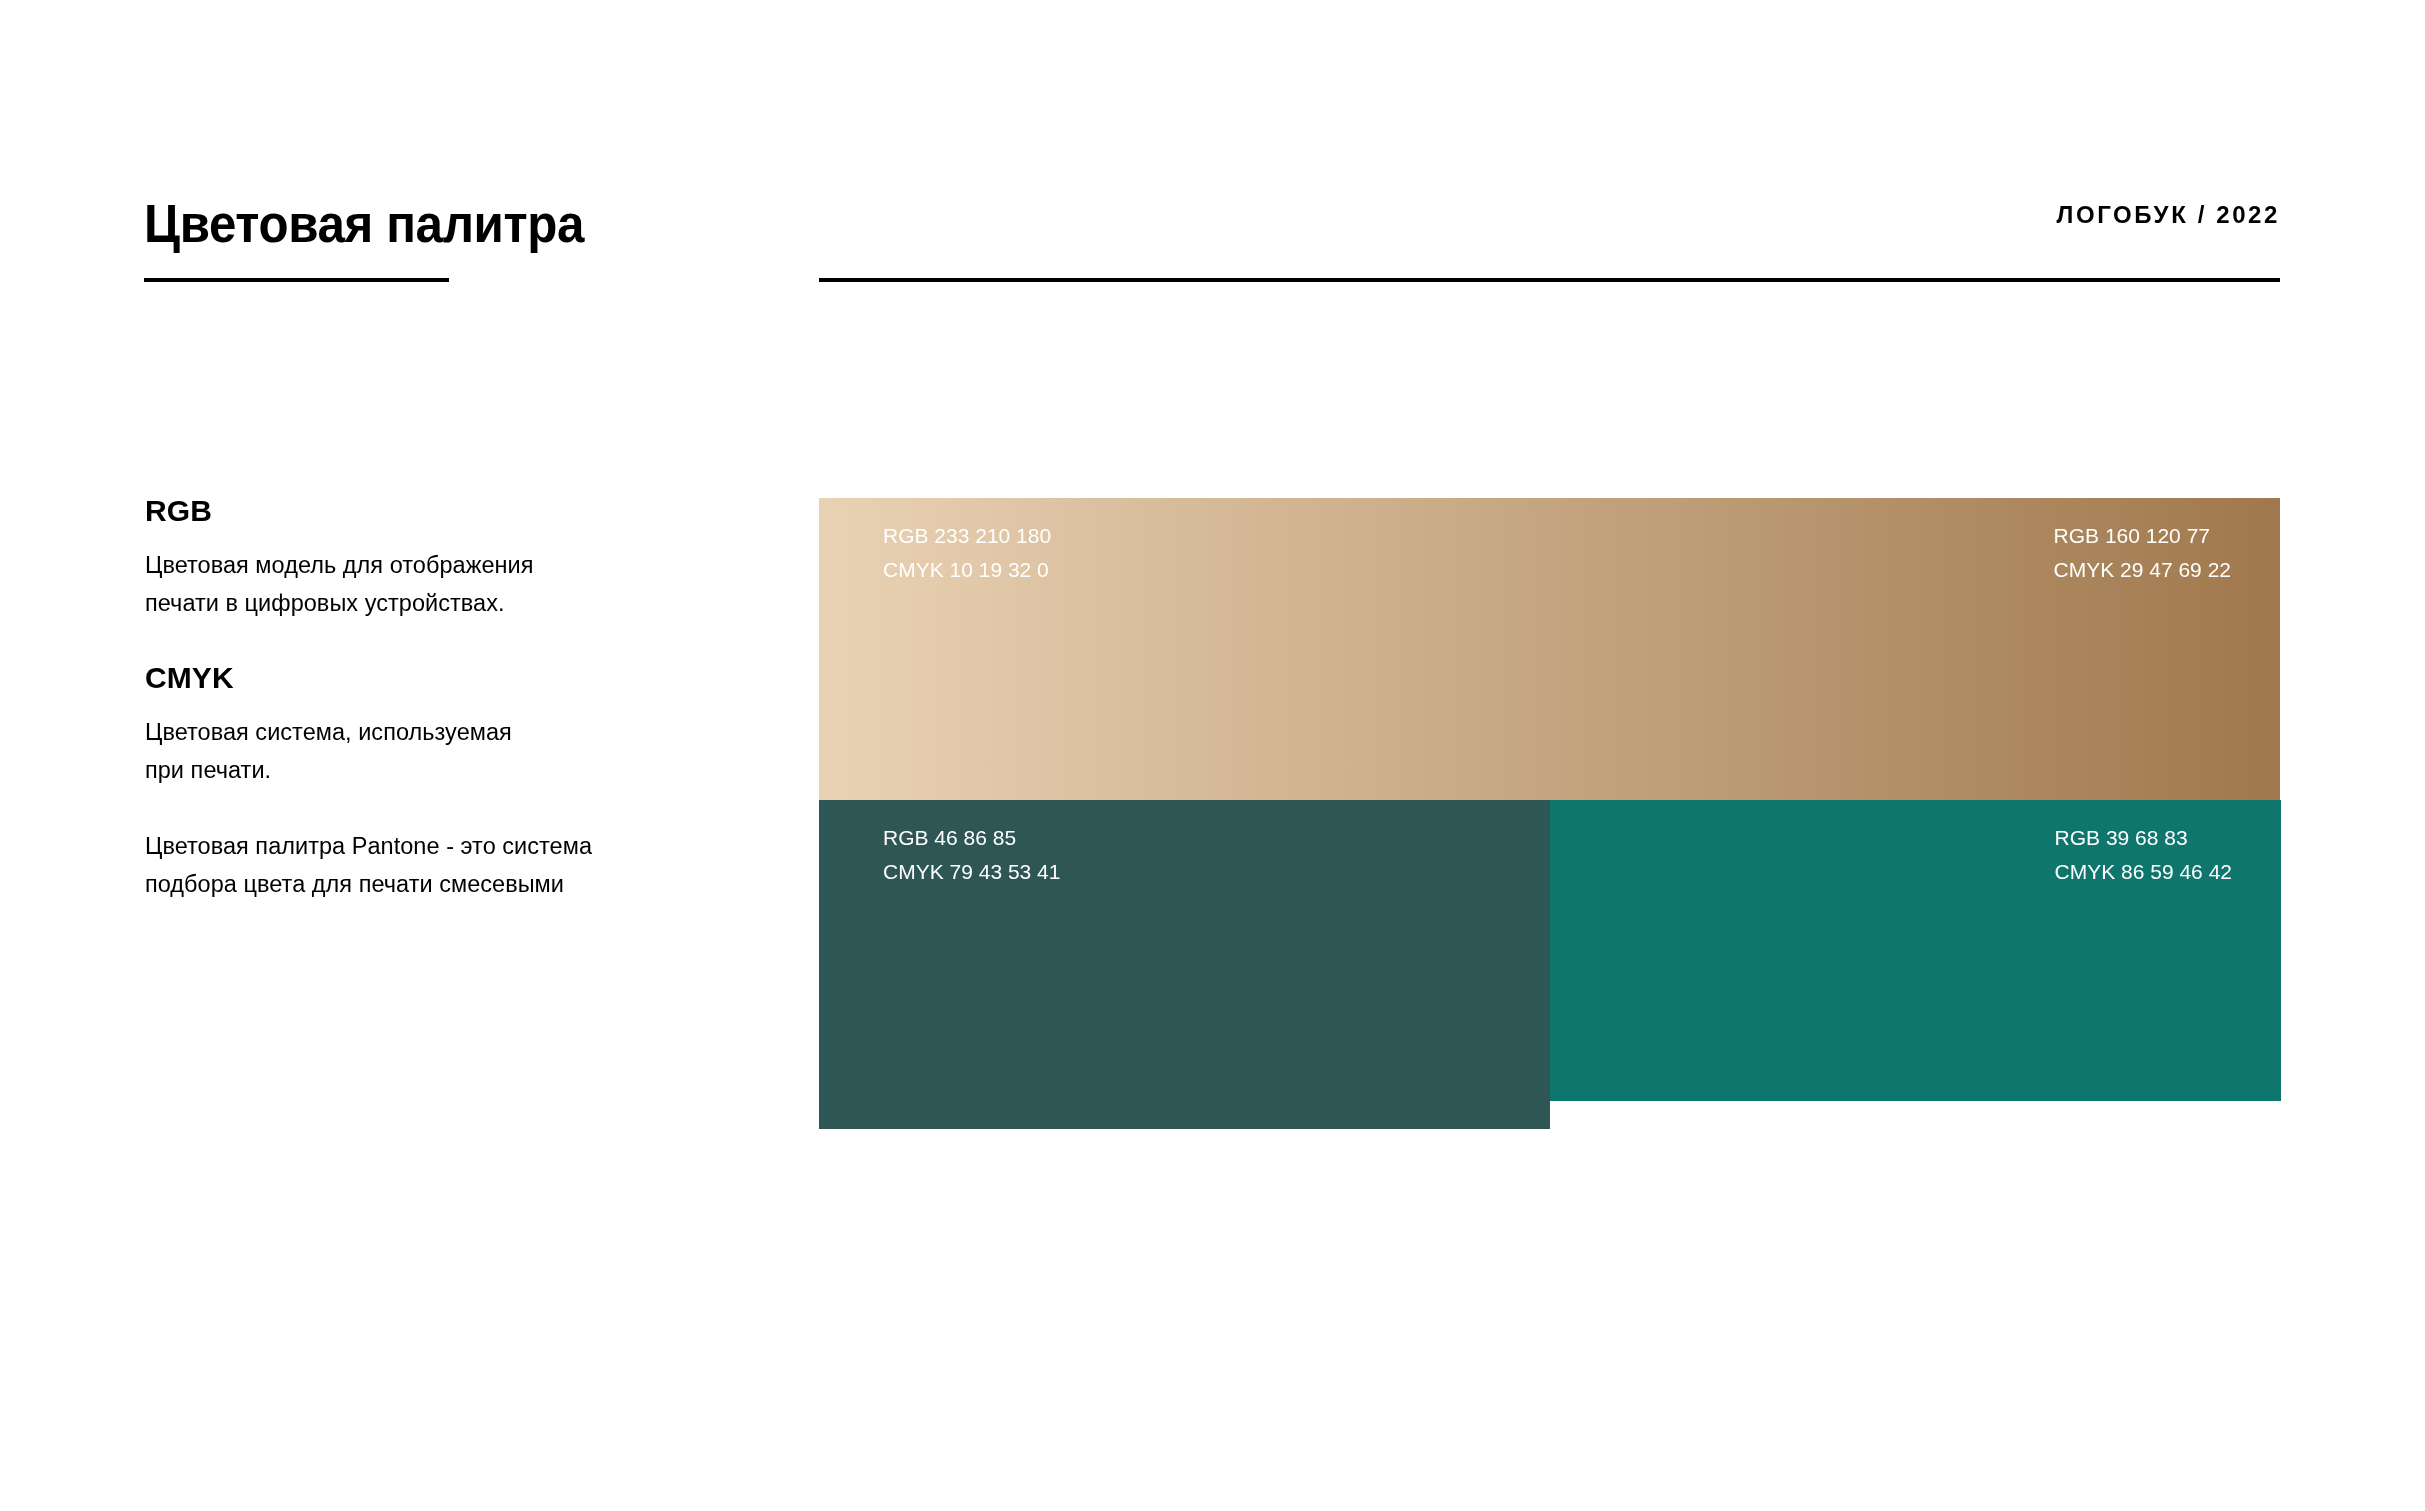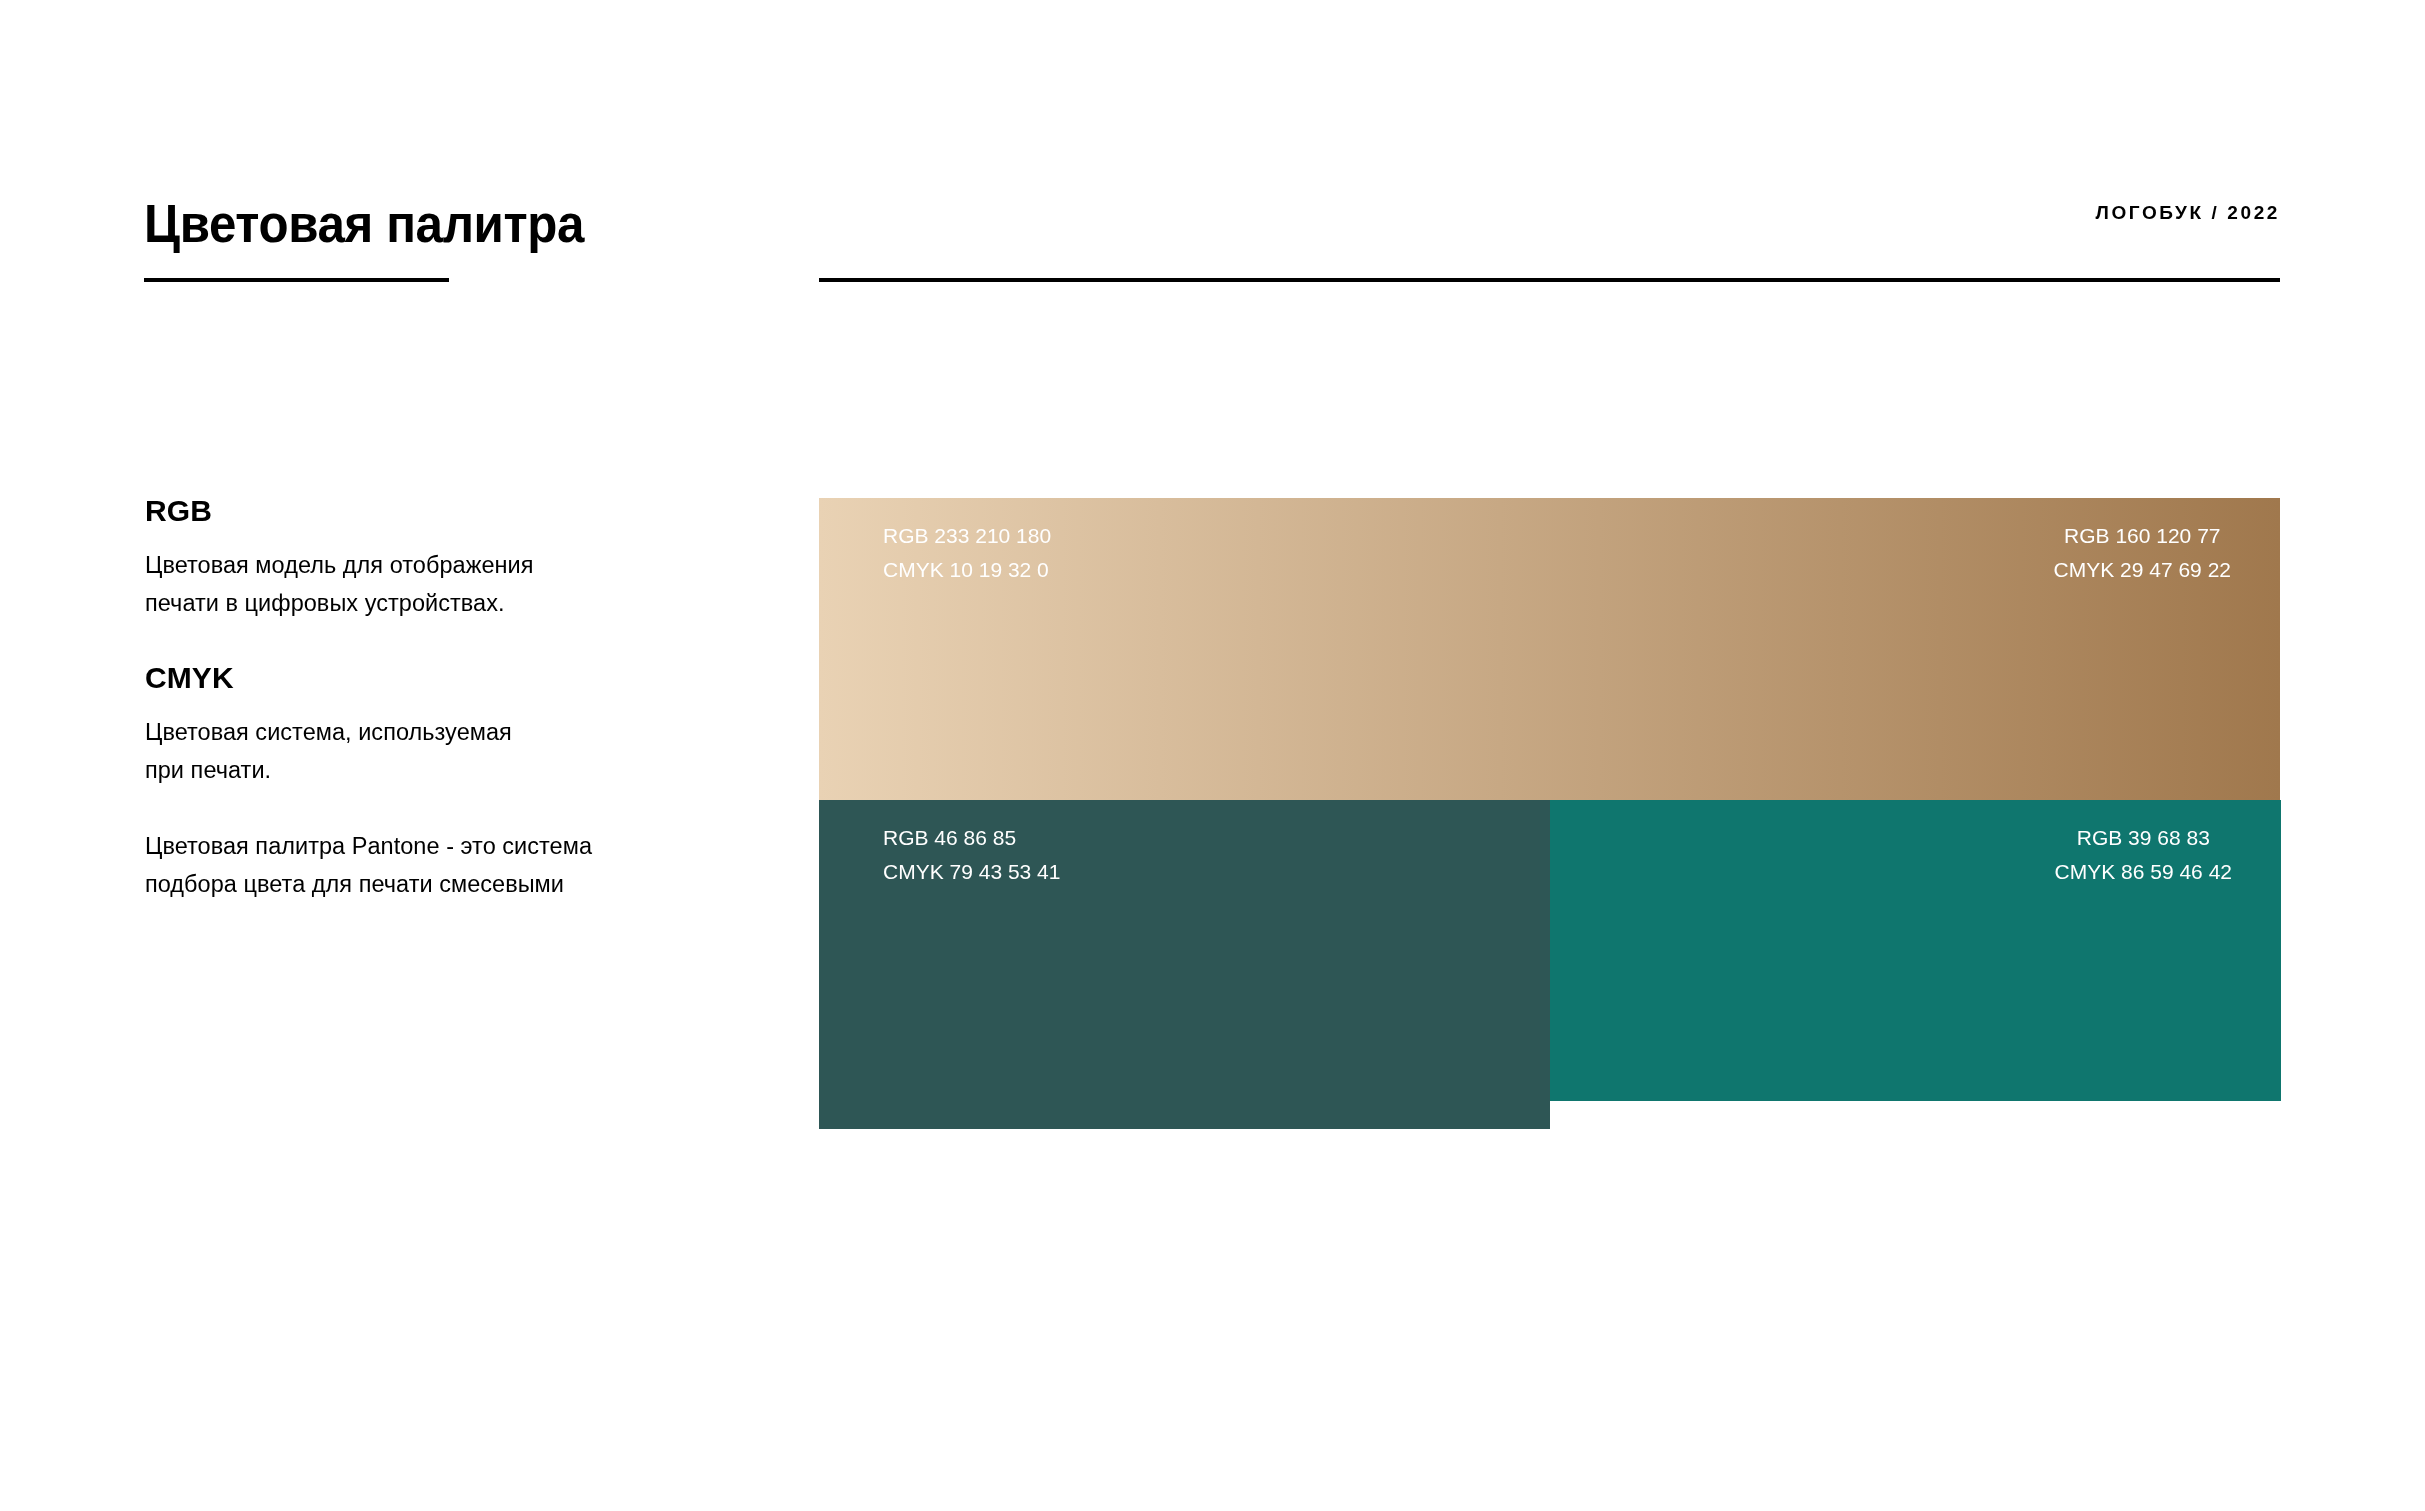--- a/index.html
+++ b/index.html
@@ -29,21 +29,21 @@
     line-height: 1;
     white-space: nowrap;
     transform: scaleX(0.93);
     transform-origin: left top;
   }
 
   #header-meta {
     position: absolute;
     right: 146px;
     top: 203px;
-    font-size: 19px;
+    font-size: 24px;
     font-weight: 700;
     letter-spacing: 2.6px;
     line-height: 1;
     white-space: nowrap;
   }
 
   .rule {
     position: absolute;
     top: 278px;
     height: 3.8px;
@@ -105,21 +105,21 @@
 
   .swatch-labels {
     position: absolute;
     top: 21px;
     color: #ffffff;
     font-size: 21px;
     line-height: 1.62;
     white-space: nowrap;
   }
   .swatch-labels.align-left  { left: 64px;  text-align: left; }
-  .swatch-labels.align-right { right: 49px; text-align: center; }
+  .swatch-labels.align-right { right: 49px; text-align: left; }
   .swatch-line { display: block; }
 </style>
 </head>
 <body style="background: rgb(255, 255, 255); color: rgb(0, 0, 0);">
 
 <h1 id="page-title">Цветовая палитра</h1>
 
 <div id="header-meta">ЛОГОБУК / 2022</div>
 
 <div class="rule left" style="background: rgb(0, 0, 0);"></div>

